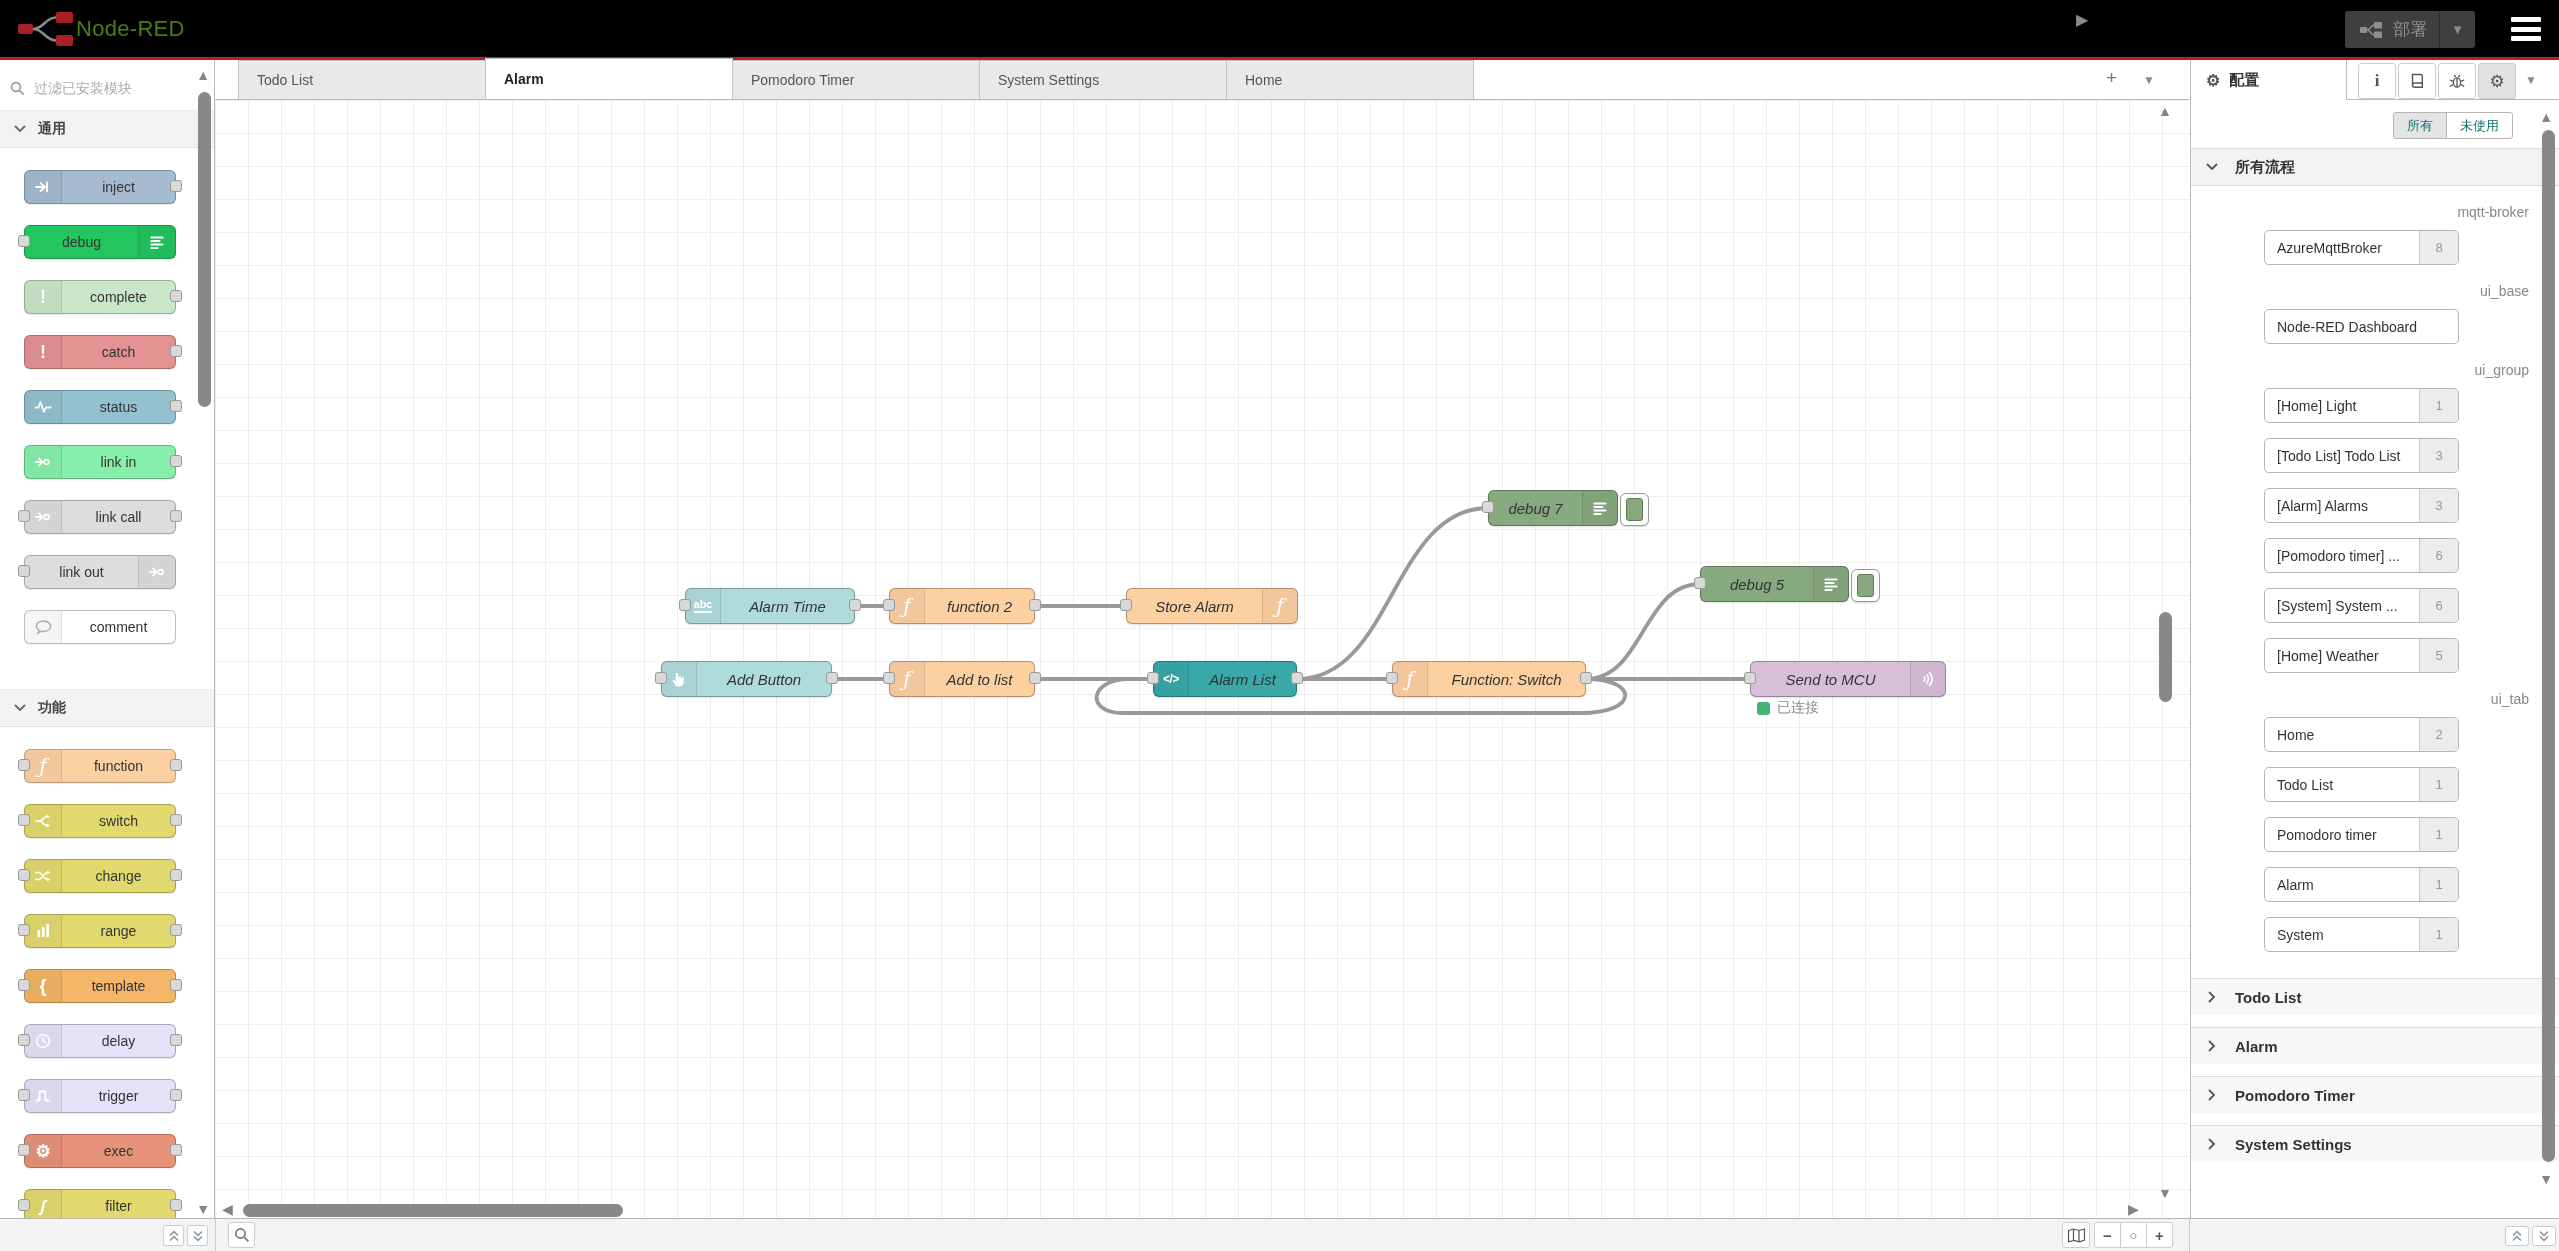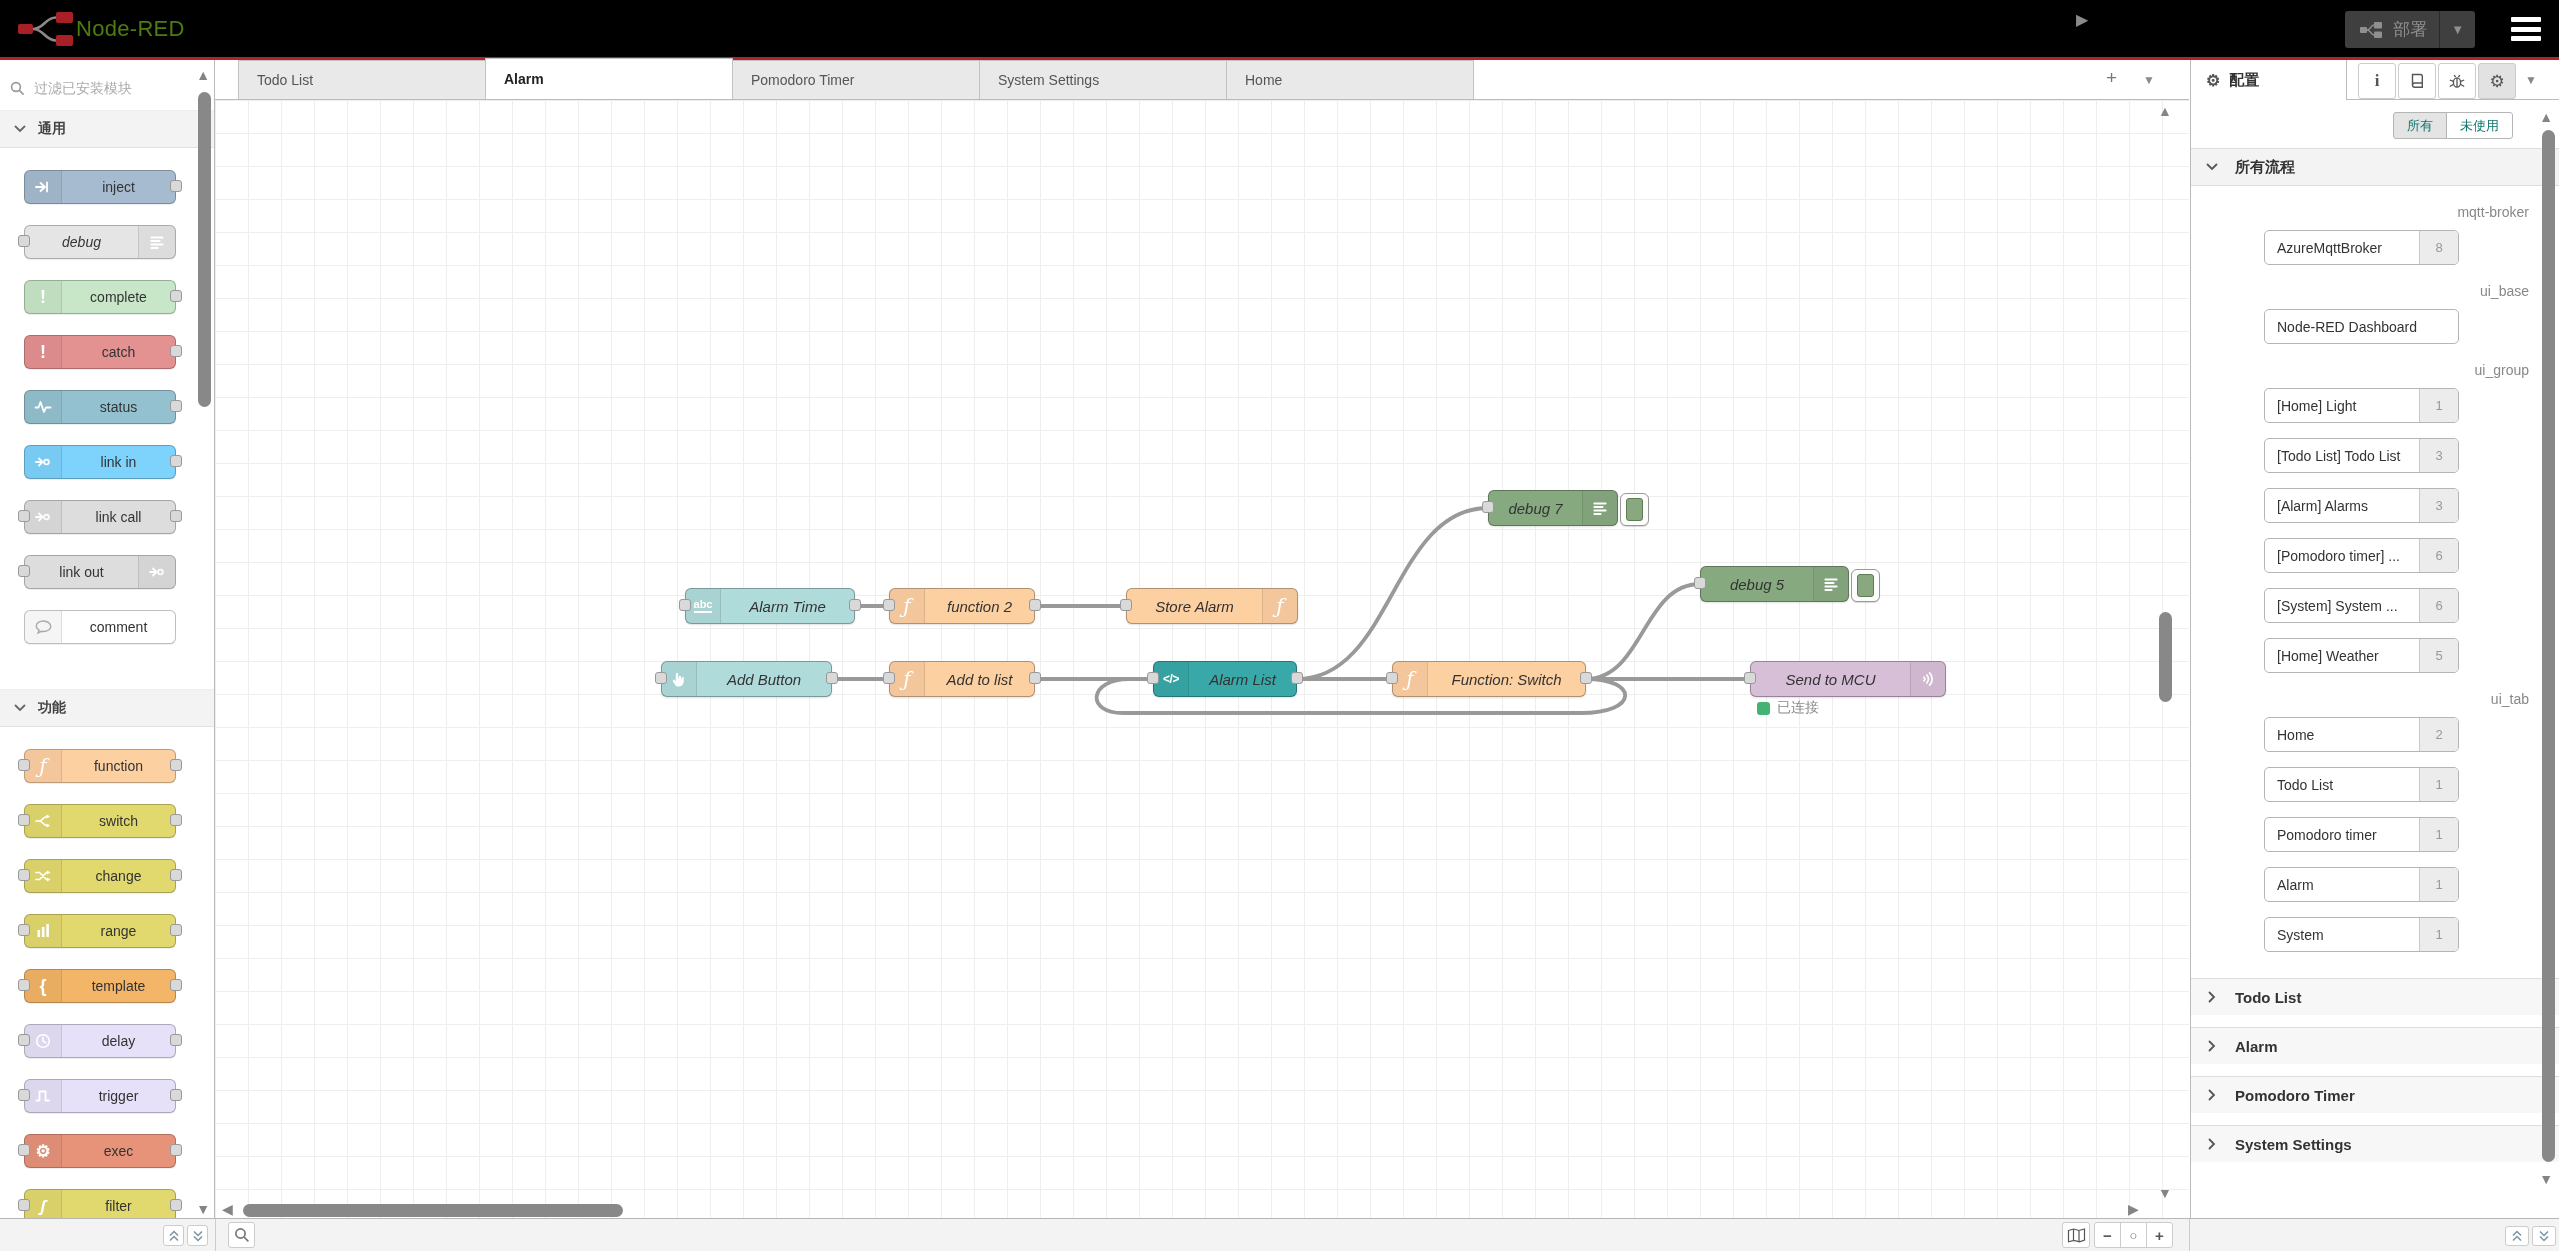--- a/index.html
+++ b/index.html
@@ -181,21 +181,21 @@
               <span class="icon-strip left">
                 <span class="nicon">
                   <svg width="18" height="18" viewBox="0 0 18 18" fill="none" stroke="#fff" stroke-width="1.8" stroke-linecap="round" stroke-linejoin="round">
                     <path d="M2 9h8M6.5 5L11 9l-4.5 4M13 4.5v9"></path>
                   </svg>
                 </span>
               </span>
               <span class="pal-label">inject</span>
               <span class="port out"></span>
             </div>
-            <div class="pal-node" style="background: #e5e5e5; font-style: italic;">
+            <div class="pal-node" style="background: #22c55e;">
               <span class="pal-label">debug</span>
               <span class="icon-strip right">
                 <span class="nicon">
                   <svg width="18" height="18" viewBox="0 0 18 18" fill="none" stroke="#fff" stroke-width="2.2" stroke-linecap="round" stroke-linejoin="round">
                     <path d="M3.5 4.5h11M3.5 8h8M3.5 11.5h11M3.5 15h6"></path>
                   </svg>
                 </span>
               </span>
               <span class="port in"></span>
             </div>
@@ -221,21 +221,21 @@
               <span class="icon-strip left">
                 <span class="nicon">
                   <svg width="18" height="18" viewBox="0 0 18 18" fill="none" stroke="#fff" stroke-width="1.8" stroke-linecap="round" stroke-linejoin="round">
                     <path d="M1.5 9.5h3L6.5 4l3.5 10 2-4.5h4.5"></path>
                   </svg>
                 </span>
               </span>
               <span class="pal-label">status</span>
               <span class="port out"></span>
             </div>
-            <div class="pal-node" style="background: #7dd3fc;">
+            <div class="pal-node" style="background: #86efac;">
               <span class="icon-strip left">
                 <span class="nicon">
                   <svg width="18" height="18" viewBox="0 0 18 18" fill="none" stroke="#fcfcfc" stroke-width="1.8" stroke-linecap="round" stroke-linejoin="round">
                     <path d="M2 9h5.5M5 5.5L8.5 9 5 12.5"></path>
                     <circle cx="12.5" cy="9" r="2.4"></circle>
                   </svg>
                 </span>
               </span>
               <span class="pal-label">link in</span>
               <span class="port out"></span>

